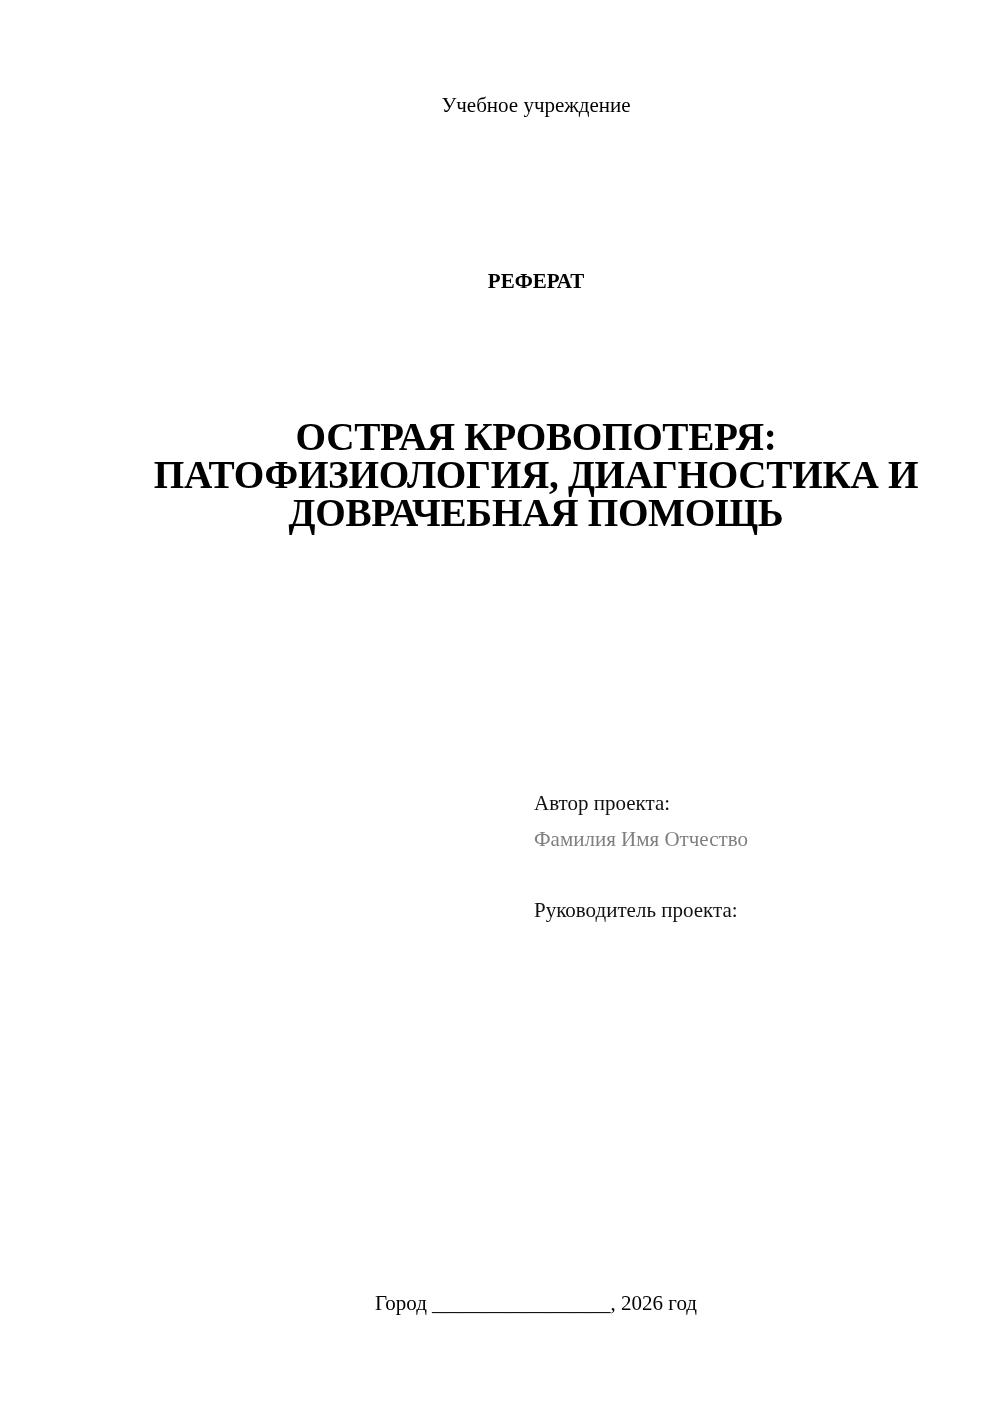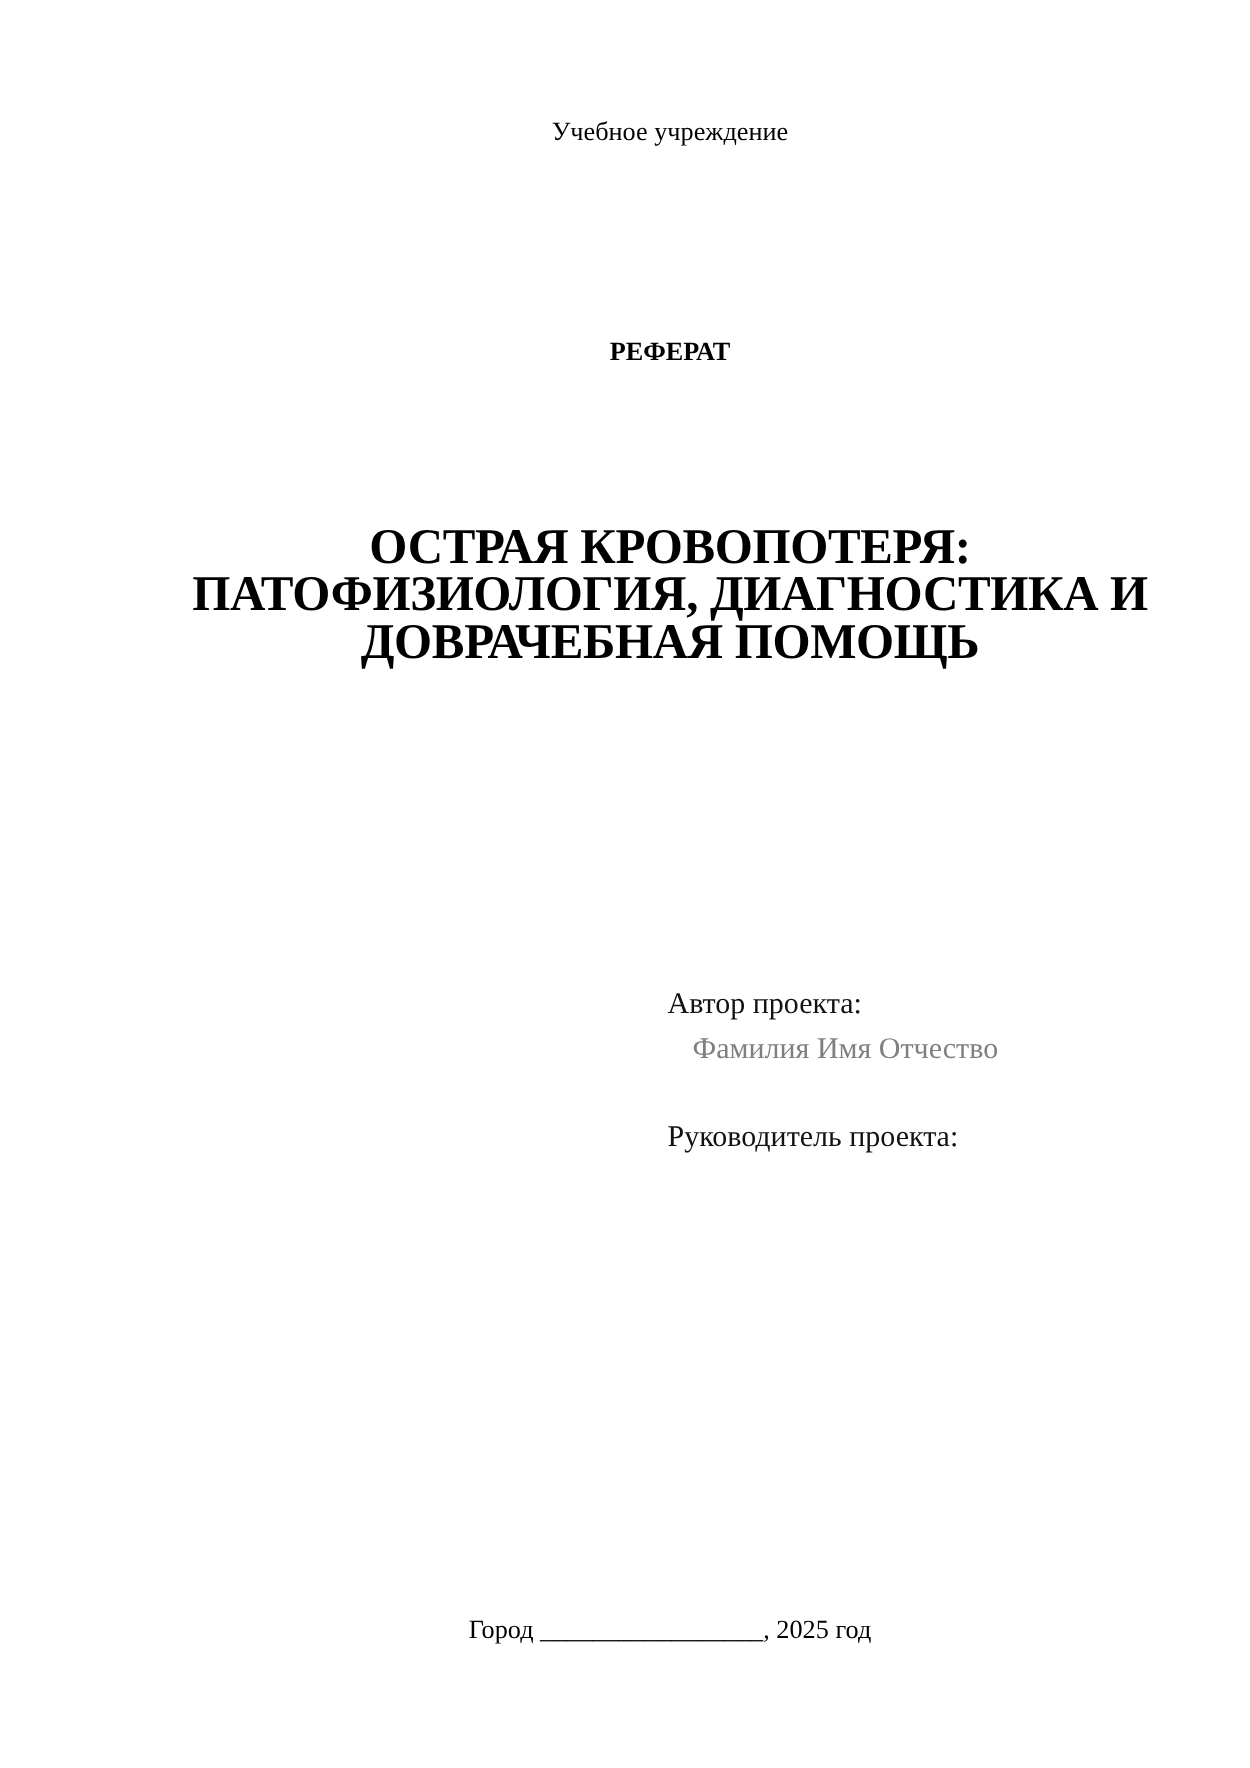--- a/index.html
+++ b/index.html
@@ -15,23 +15,23 @@
   .doc-type {
     left: 0; width: 1072px; top: 266px; text-align: center;
     font-size: 21px; font-weight: bold; line-height: 30px;
   }
   .title {
     left: 100px; width: 872px; top: 418px; text-align: center;
     font-size: 40px; font-weight: bold; line-height: 38px;
     letter-spacing: -0.3px; transform: scaleX(0.98);
   }
   .block { left: 534px; }
-  .block-line { font-size: 24px; line-height: 36px; white-space: nowrap; }
+  .block-line { font-size: 21px; line-height: 36px; white-space: nowrap; }
   .label { color: #111; }
-  .placeholder { color: #7f7f7f; margin-left: 20px; }
+  .placeholder { color: #7f7f7f; }
   .author { top: 785px; }
   .supervisor { top: 892px; font-family: Liberation Serif, serif; }
   .footer {
     left: 0; width: 1072px; top: 1288px; text-align: center;
     font-size: 21px; line-height: 30px;
   }
 </style>
 </head>
 <body>
 
@@ -49,14 +49,14 @@
   <div class="block-line label">Автор проекта:</div>
   <div class="block-line placeholder">Фамилия Имя Отчество</div>
 </div>
 
 <div class="abs block supervisor">
   <div class="block-line label">Руководитель проекта:</div>
 </div>
 
 <div class="abs footer">
   <span>Город</span>
-  <span>_________________</span><span>, 2025 год</span>
+  <span>_________________</span><span>, 2026 год</span>
 </div>
 
 </body></html>

